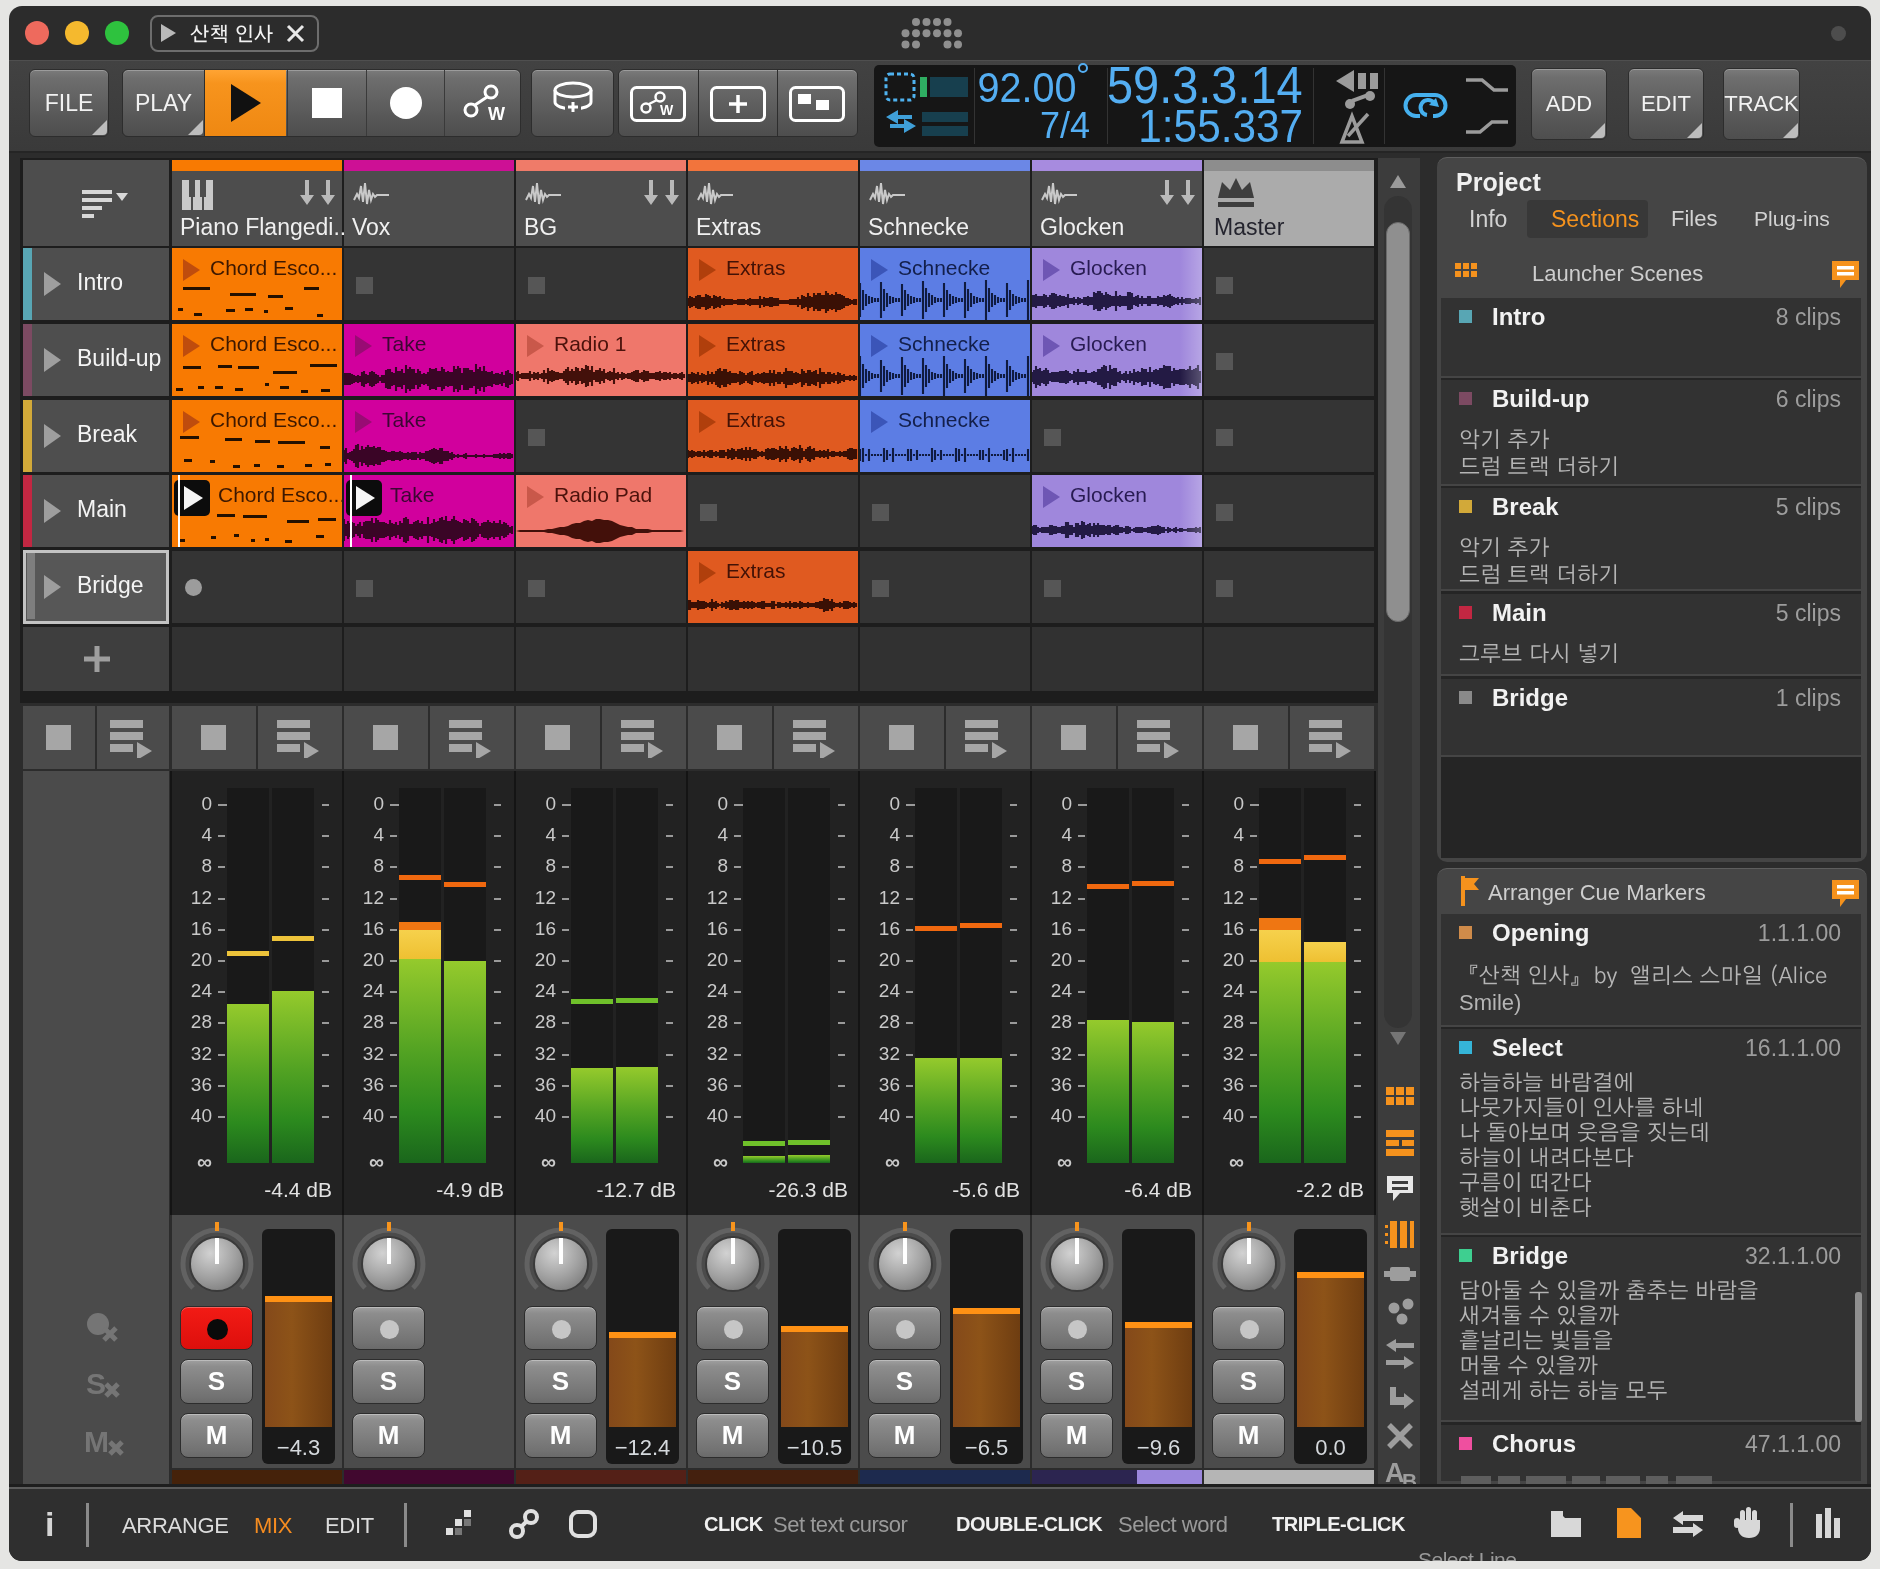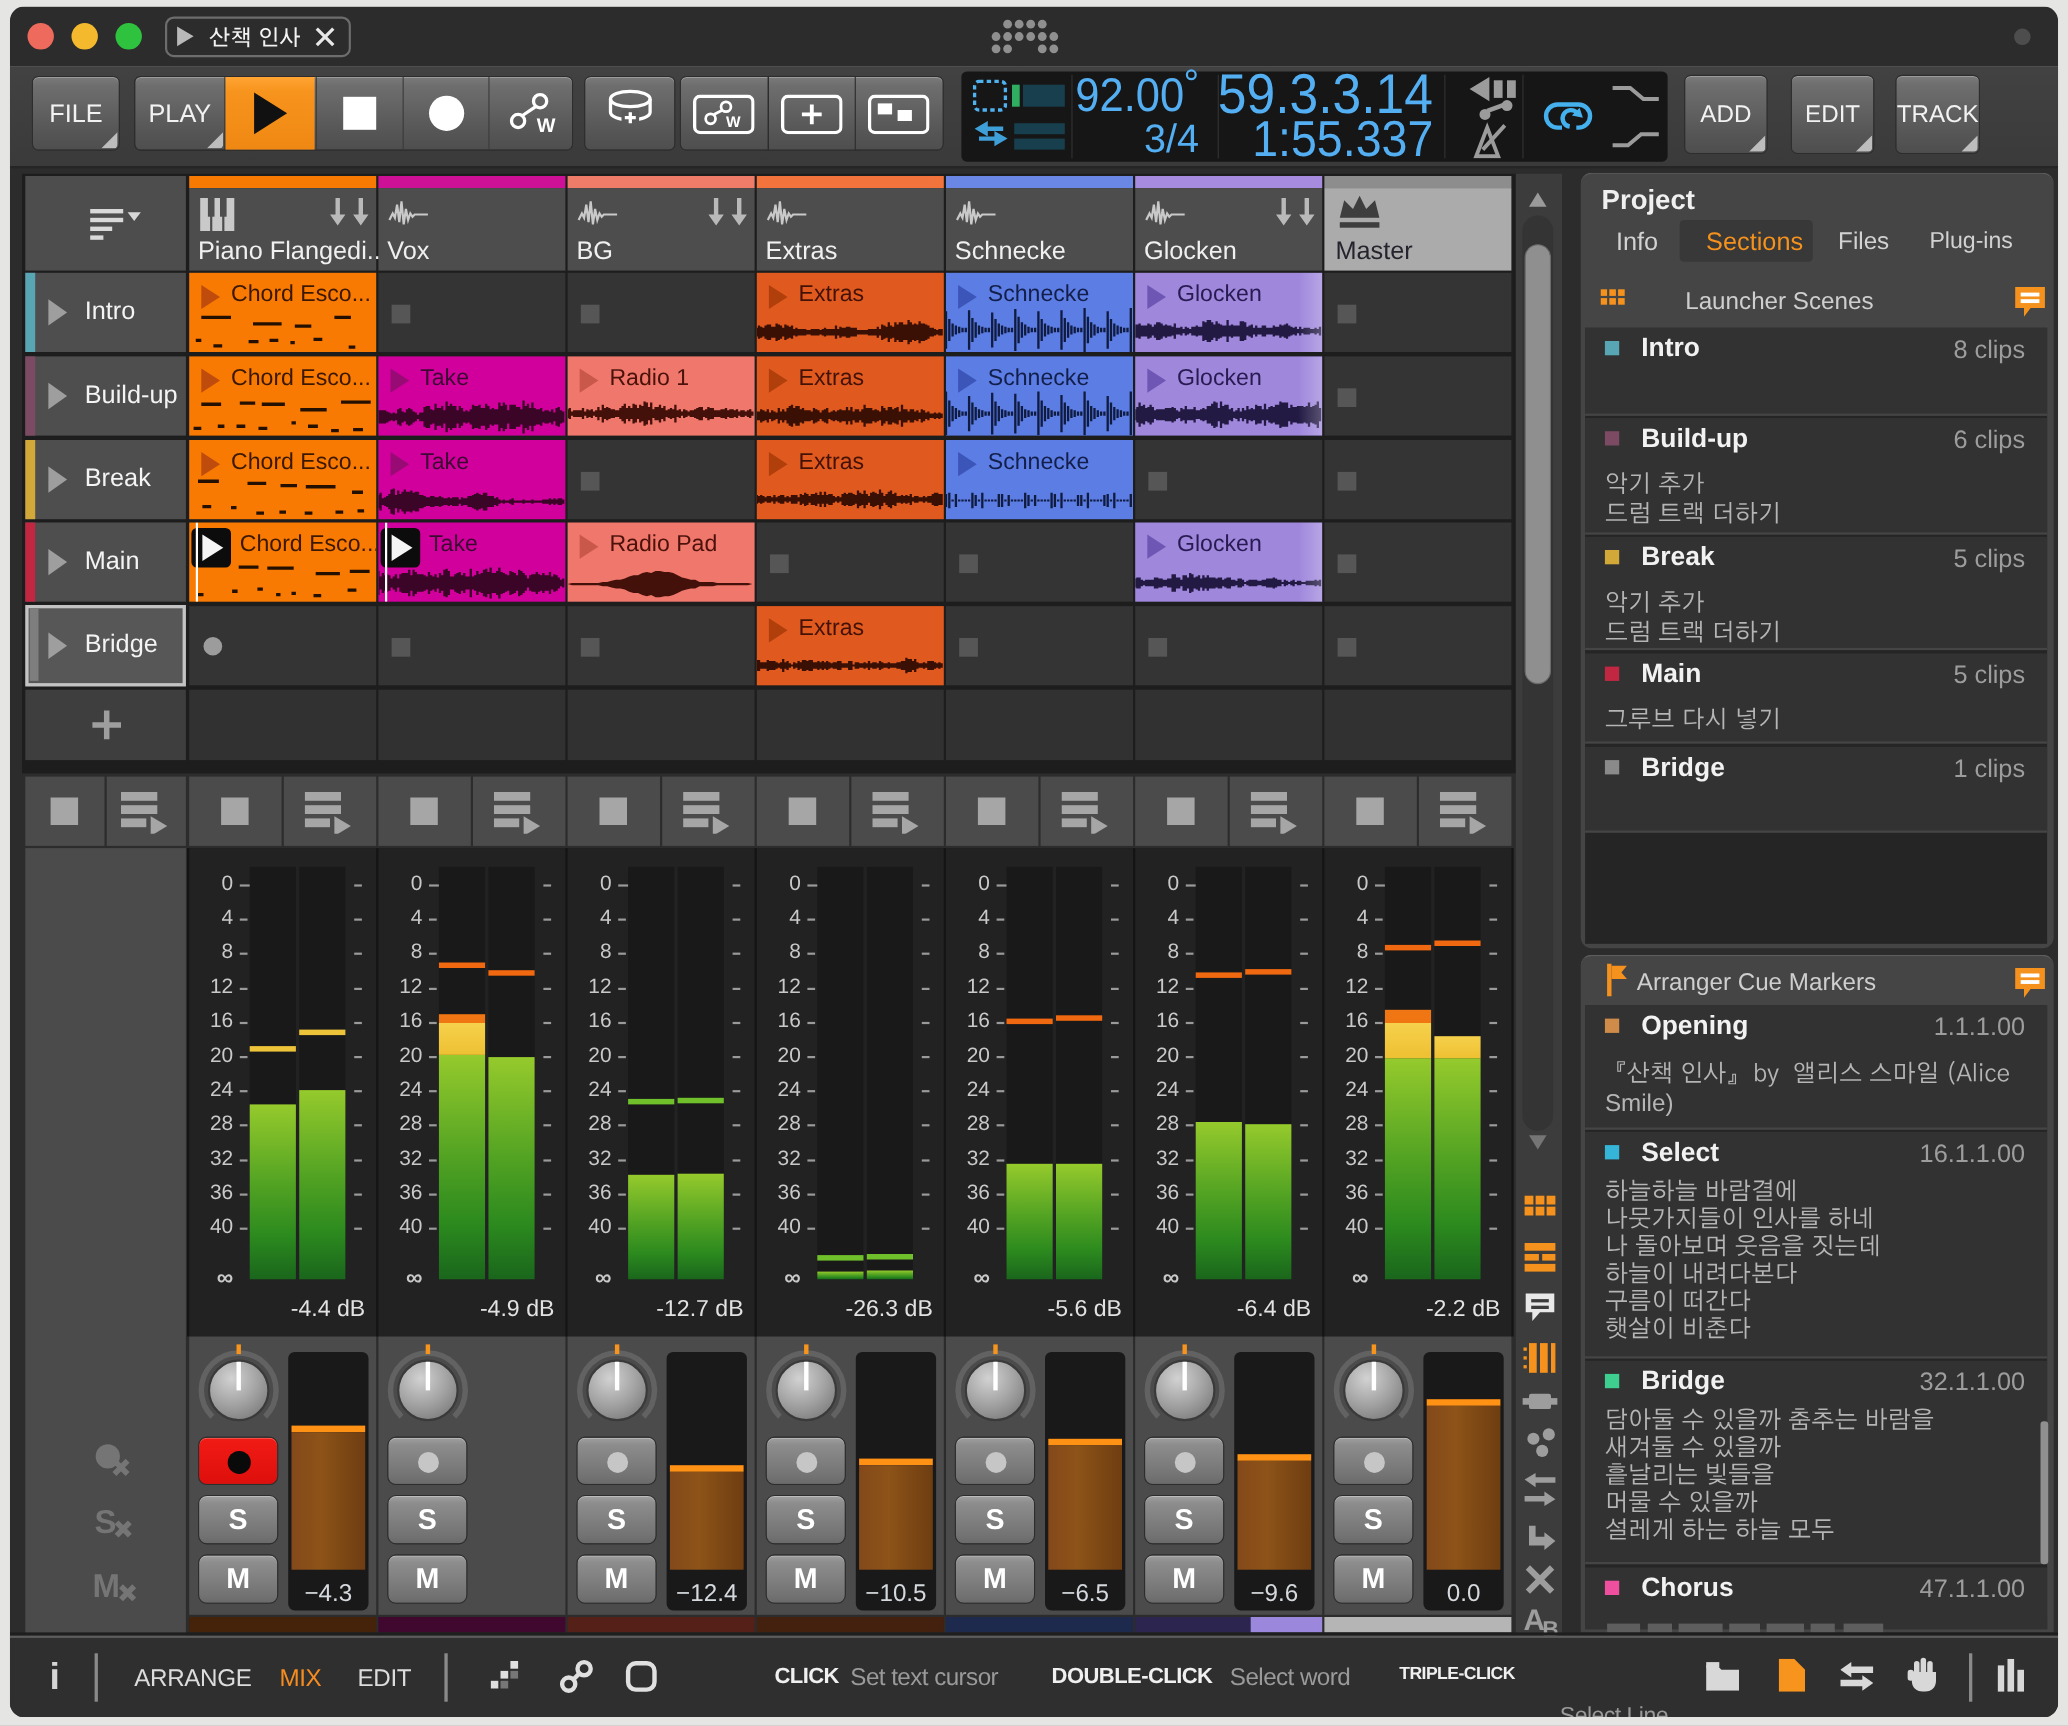--- a/index.html
+++ b/index.html
@@ -116,21 +116,21 @@
 <rect x="48" y="7" width="38" height="20" fill="#173f4e"></rect>
 <g fill="#3f9fd8">
         <path d="M4 47l12-7v5h14v4H16v5z"></path>
         <path d="M34 56l-12 7v-5H8v-4h14v-5z"></path>
       </g>
 <rect x="40" y="42" width="46" height="10" fill="#173f4e"></rect>
 <rect x="40" y="56" width="46" height="10" fill="#173f4e"></rect>
     </svg>
     <div style="position:absolute;right:803px;top:63px;font-size:43px;color:#54aef2;white-space:nowrap;transform:scaleX(.92);transform-origin:right center">92.00</div>
     <div style="position:absolute;left:1078px;top:63px;width:10px;height:10px;border:2.5px solid #54aef2;border-radius:50%"></div>
-    <div style="position:absolute;right:790px;top:105px;font-size:36px;color:#54aef2;font-weight:400;white-space:nowrap;text-align:right;">3/4</div>
+    <div style="position:absolute;right:790px;top:105px;font-size:36px;color:#54aef2;font-weight:400;white-space:nowrap;text-align:right;">7/4</div>
     <div style="position:absolute;right:577px;top:56px;font-size:51px;color:#54aef2;white-space:nowrap;transform:scaleX(.92);transform-origin:right center">59.3.3.14</div>
     <div style="position:absolute;right:577px;top:99px;font-size:46px;color:#54aef2;white-space:nowrap;transform:scaleX(.92);transform-origin:right center">1:55.337</div>
     <svg style="position:absolute;left:1328px;top:68px" width="56" height="76">
 <g fill="#9b9b9b">
         <path d="M26 2L8 13l18 11z"></path>
         <rect x="30" y="5" width="8" height="16"></rect>
         <rect x="42" y="5" width="8" height="16"></rect>
 <circle cx="22" cy="36" r="5"></circle>
         <circle cx="42" cy="28" r="5"></circle>
         <rect x="24" y="28" width="16" height="4" transform="rotate(-20 32 31)"></rect>
@@ -1398,21 +1398,21 @@
         <circle cx="9" cy="23" r="6"></circle>
         <circle cx="23" cy="9" r="6"></circle>
         <path d="M13 19L19 13"></path>
       </g>
     </svg>
     <div style="position:absolute;left:569px;top:1510px;width:28px;height:28px;border:4px solid #e0e0e0;border-radius:9px"></div>
     <div style="position:absolute;left:704px;top:1513px;font-size:20px;color:#f0f0f0;font-weight:700;letter-spacing:-0.5px;white-space:nowrap;">CLICK</div>
     <div style="position:absolute;left:773px;top:1512px;font-size:22px;color:#9a9a9a;font-weight:400;letter-spacing:-0.5px;white-space:nowrap;">Set text cursor</div>
     <div style="position:absolute;left:956px;top:1513px;font-size:20px;color:#f0f0f0;font-weight:700;letter-spacing:-0.5px;white-space:nowrap;">DOUBLE-CLICK</div>
     <div style="position:absolute;left:1118px;top:1512px;font-size:22px;color:#9a9a9a;font-weight:400;letter-spacing:-0.5px;white-space:nowrap;">Select word</div>
-    <div style="position:absolute;left:1272px;top:1513px;font-size:16px;color:#f0f0f0;font-weight:700;letter-spacing:-0.5px;white-space:nowrap;">TRIPLE-CLICK</div>
+    <div style="position:absolute;left:1272px;top:1513px;font-size:20px;color:#f0f0f0;font-weight:700;letter-spacing:-0.5px;white-space:nowrap;">TRIPLE-CLICK</div>
     <div style="position:absolute;left:1418px;top:1512px;font-size:21px;color:#9a9a9a;font-weight:400;letter-spacing:-0.5px;white-space:nowrap;margin-top:36px;">Select Line</div>
     <svg style="position:absolute;left:1551px;top:1511px" width="30" height="26">
       <path d="M0 3h10l4 4h16v19H0z" fill="#d8d8d8"></path>
       <rect x="0" y="0" width="12" height="5" fill="#d8d8d8"></rect>
     </svg>
     <svg style="position:absolute;left:1617px;top:1508px" width="24" height="30">
       <path d="M0 0h14l10 10v20H0z" fill="#f7941e"></path>
     </svg>
     <svg style="position:absolute;left:1673px;top:1510px" width="30" height="28">
       <g fill="#d8d8d8">

